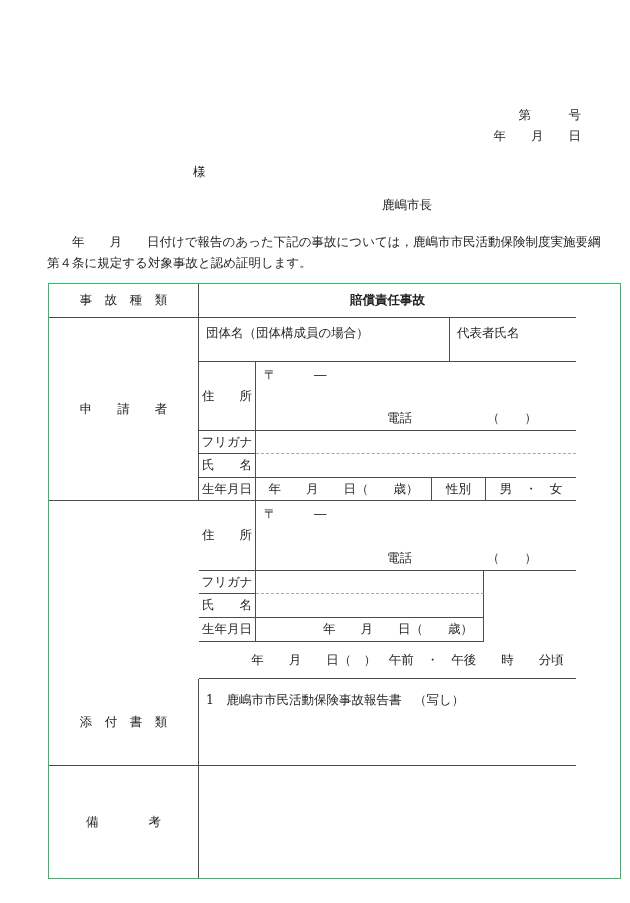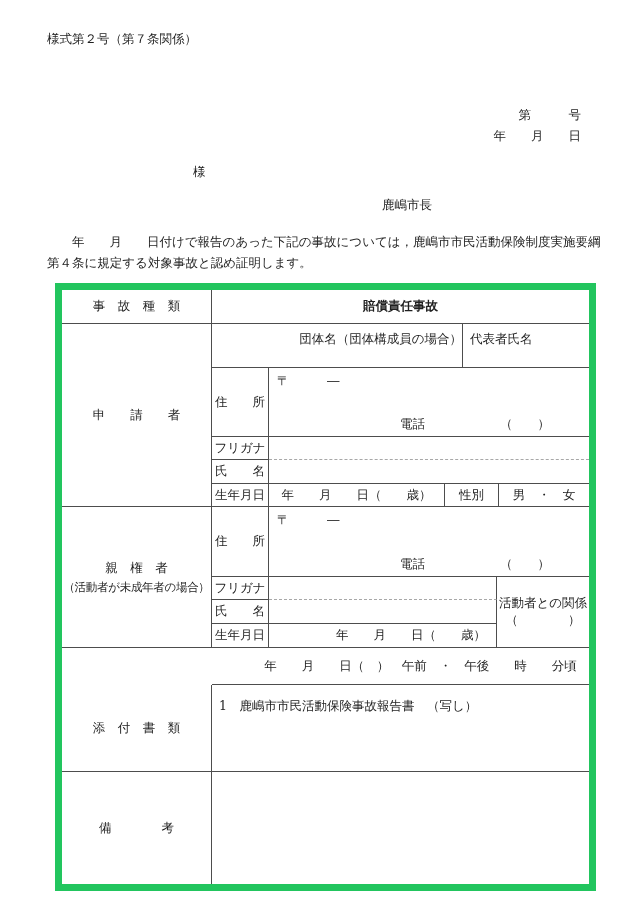--- a/index.html
+++ b/index.html
@@ -10,61 +10,57 @@
     font-family:"DejaVu Serif","Liberation Serif",serif;
     color:#1f1f1f;
     font-size:12.5px;
     overflow:hidden;
     margin:0 auto;
   }
   .abs { position:absolute; white-space:pre; }
   .title { width:630px; text-align:center; font-size:13px; letter-spacing:0.5px; }
   .right-al { }
   .form-table {
-    position:absolute; left:55px; top:283px;
+    position:absolute; left:48px; top:283px;
     width:527px; height:594px;
-    border:7px solid #22c55e;
+    border:1px solid #22c55e;
     box-sizing:content-box;
+    padding-left:44px;
   }
   .cell {
     position:absolute; box-sizing:border-box;
     overflow:hidden; white-space:pre;
   }
   .bb { border-bottom:1px solid #4d4d4d; }
   .bbd { border-bottom:1px dashed #a8a8a8; }
-  .br { border-right:1px solid #4d4d4d;text-align:right; }
+  .br { border-right:1px solid #4d4d4d; }
   .cc { display:flex; align-items:center; justify-content:center; text-align:center; }
   .col { display:flex; flex-direction:column; align-items:center; justify-content:center; text-align:center; }
   .tl { padding-top:7px; padding-left:7px; }
   .guardian-sub { font-size:11.5px; letter-spacing:-0.3px; margin-top:3px; }
   .postal { position:absolute; top:5px; left:8px; }
   .phone { position:absolute; bottom:3px; left:131px; }
   .spaced6 { letter-spacing:5px; }
 </style>
 </head>
 <body>
 
 <div class="page">
 
-  <div class="abs" style="left:47px; top:31px;">様式第２号（第７条関係）</div>
   <div class="abs right-al" style="right:49px; top:107px;">第　　　号</div>
   <div class="abs right-al" style="right:49px; top:128px;">年　　月　　日</div>
   <div class="abs" style="left:193px; top:164px;">様</div>
   <div class="abs" style="left:382px; top:197px;">鹿嶋市長</div>
   <div class="abs" style="left:47px; top:234px;">　　年　　月　　日付けで報告のあった下記の事故については，鹿嶋市市民活動保険制度実施要綱</div>
   <div class="abs" style="left:47px; top:255px;">第４条に規定する対象事故と認め証明します。</div>
 
   <div class="form-table">
 
     <div class="cell br bb cc" style="left:0; top:0; width:150px; height:34px;">事　故　種　類</div>
     <div class="cell br bb cc" style="left:0; top:34px; width:150px; height:183px;">申　　請　　者</div>
-    <div class="cell br bb col" style="left:0; top:217px; width:150px; height:141px;">
-      <div>親　権　者</div>
-      <div class="guardian-sub">（活動者が未成年者の場合）</div>
-    </div>
     <div class="cell br bb cc" style="left:0; top:395px; width:150px; height:87px;">添　付　書　類</div>
     <div class="cell br cc" style="left:0; top:482px; width:150px; height:112px;">備　　　　考</div>
 
     <div class="cell bb cc" style="left:150px; top:0; width:377px; height:34px;font-weight:bold;">賠償責任事故</div>
 
     <div class="cell br bb tl" style="left:150px; top:34px; width:251px; height:44px;">団体名（団体構成員の場合）</div>
     <div class="cell bb tl" style="left:401px; top:34px; width:126px; height:44px;">代表者氏名</div>
 
     <div class="cell br bb cc" style="left:150px; top:78px; width:57px; height:69px;">住　　所</div>
     <div class="cell bb" style="left:207px; top:78px; width:320px; height:69px;">
@@ -91,24 +87,20 @@
 
     <div class="cell br bb cc" style="left:150px; top:287px; width:57px; height:23px;">フリガナ</div>
     <div class="cell br bbd" style="left:207px; top:287px; width:228px; height:23px;"></div>
 
     <div class="cell br bb cc" style="left:150px; top:310px; width:57px; height:24px;">氏　　名</div>
     <div class="cell br bb" style="left:207px; top:310px; width:228px; height:24px;"></div>
 
     <div class="cell br bb cc" style="left:150px; top:334px; width:57px; height:24px;">生年月日</div>
     <div class="cell br bb" style="left:207px; top:334px; width:228px; height:24px; display:flex; align-items:center; justify-content:flex-end; padding-right:10px;">年　　月　　日（　　歳）</div>
 
-    <div class="cell bb col" style="left:435px; top:287px; width:92px; height:71px;">
-      <div>活動者との関係</div>
-      <div>（　　　　）</div>
-    </div>
 
     <div class="cell bb cc" style="left:150px; top:358px; width:377px; height:37px; padding-left:40px;">年　　月　　日（　）　午前　・　午後　　時　　分頃</div>
 
     <div class="cell bb" style="left:150px; top:395px; width:377px; height:87px; padding-top:13px; padding-left:7px;">1　鹿嶋市市民活動保険事故報告書　（写し）</div>
 
     <div class="cell" style="left:150px; top:482px; width:377px; height:112px;"></div>
 
   </div>
 </div>
 

